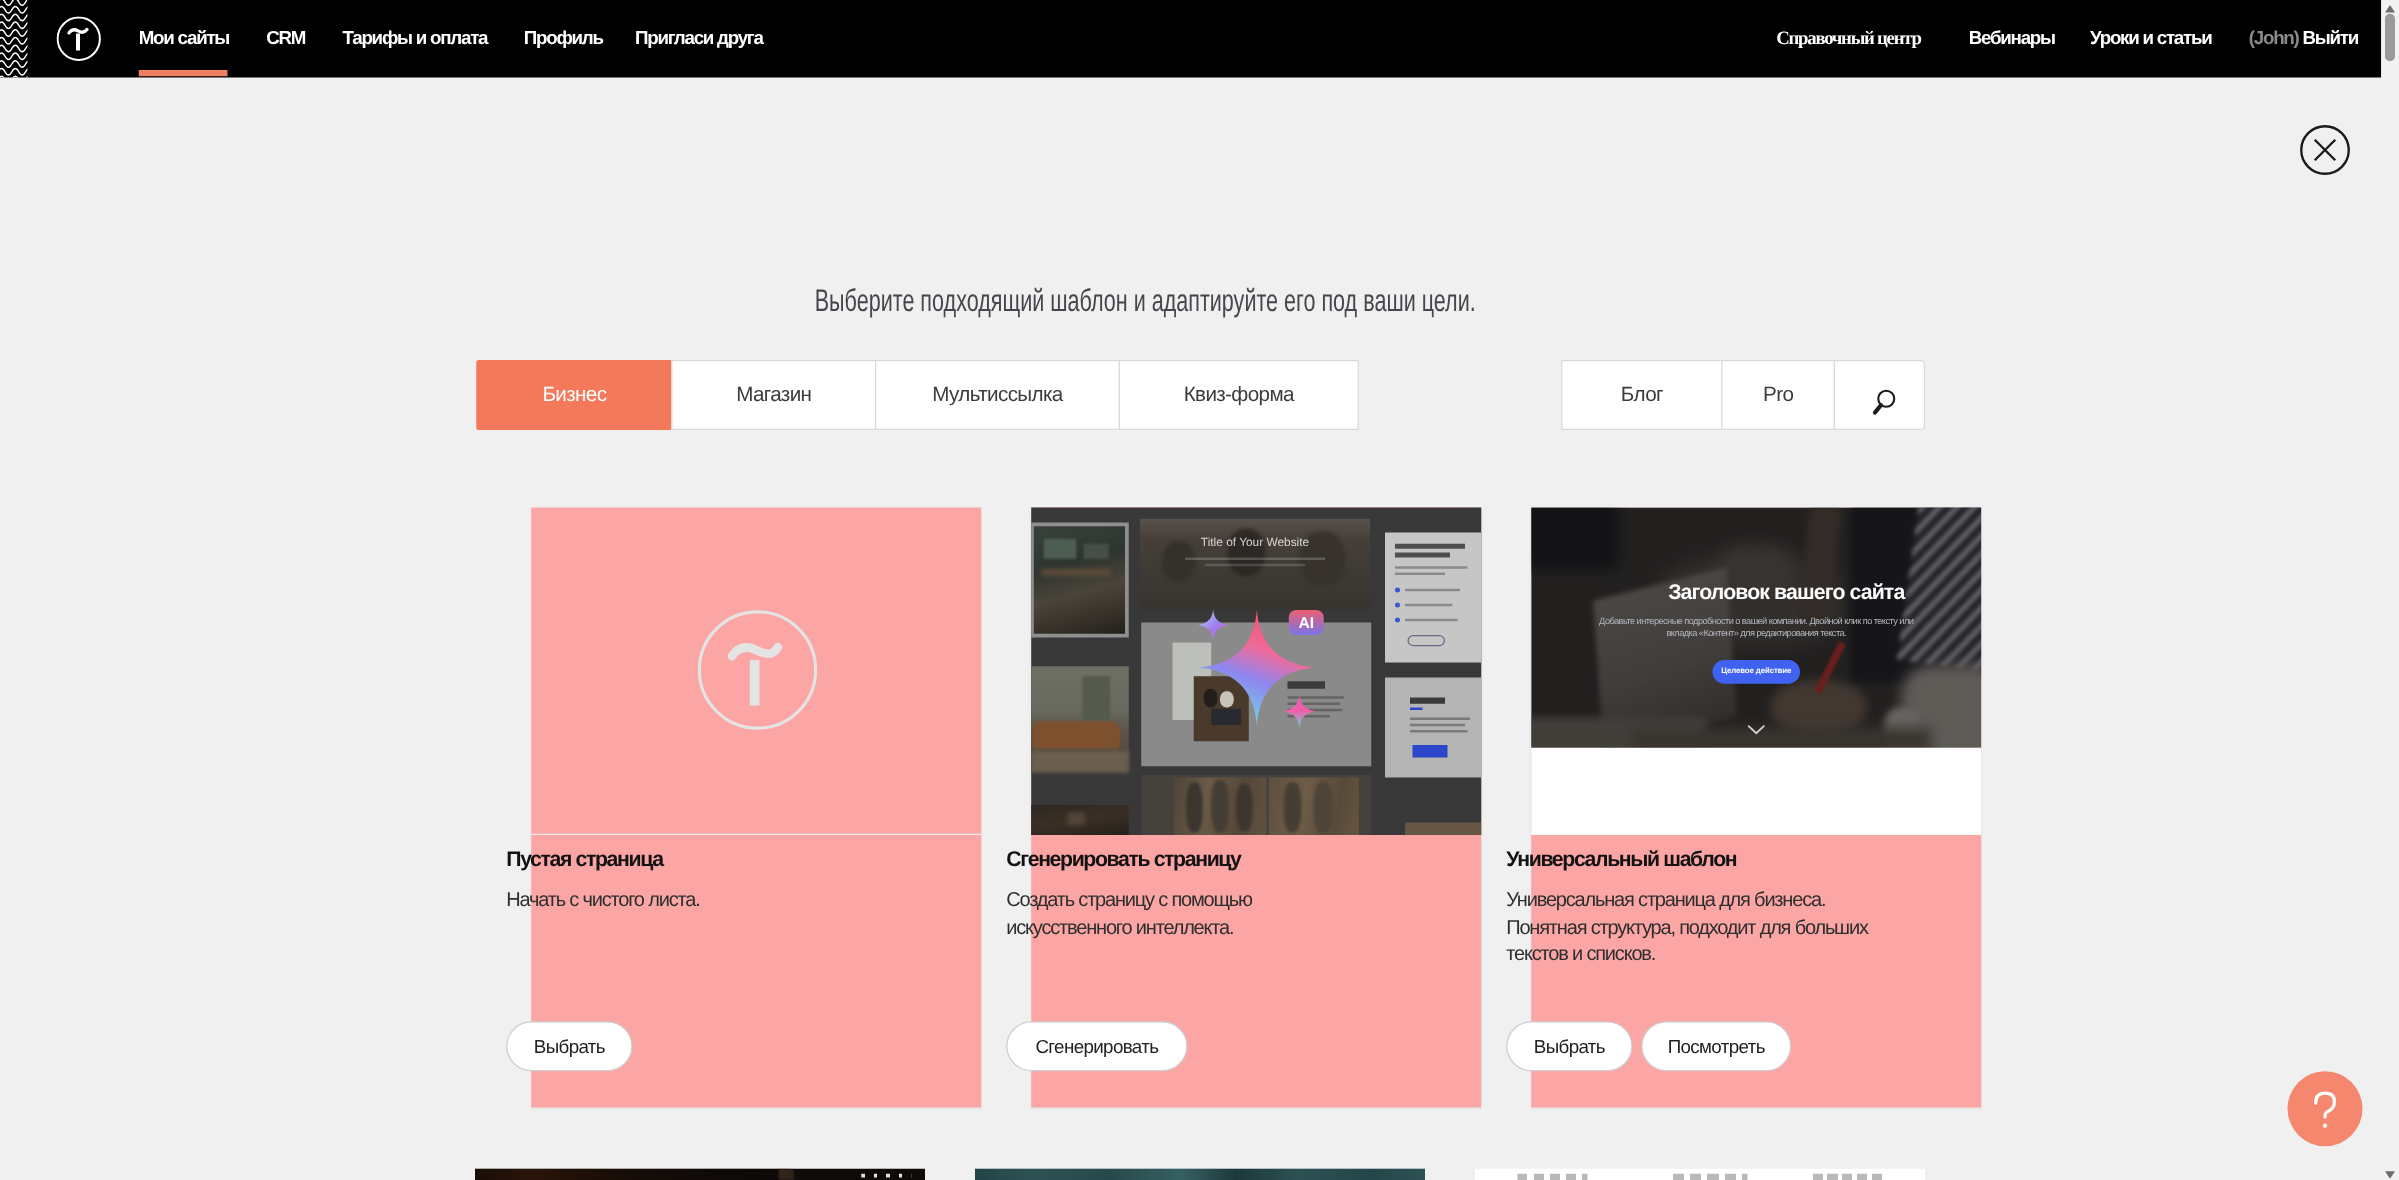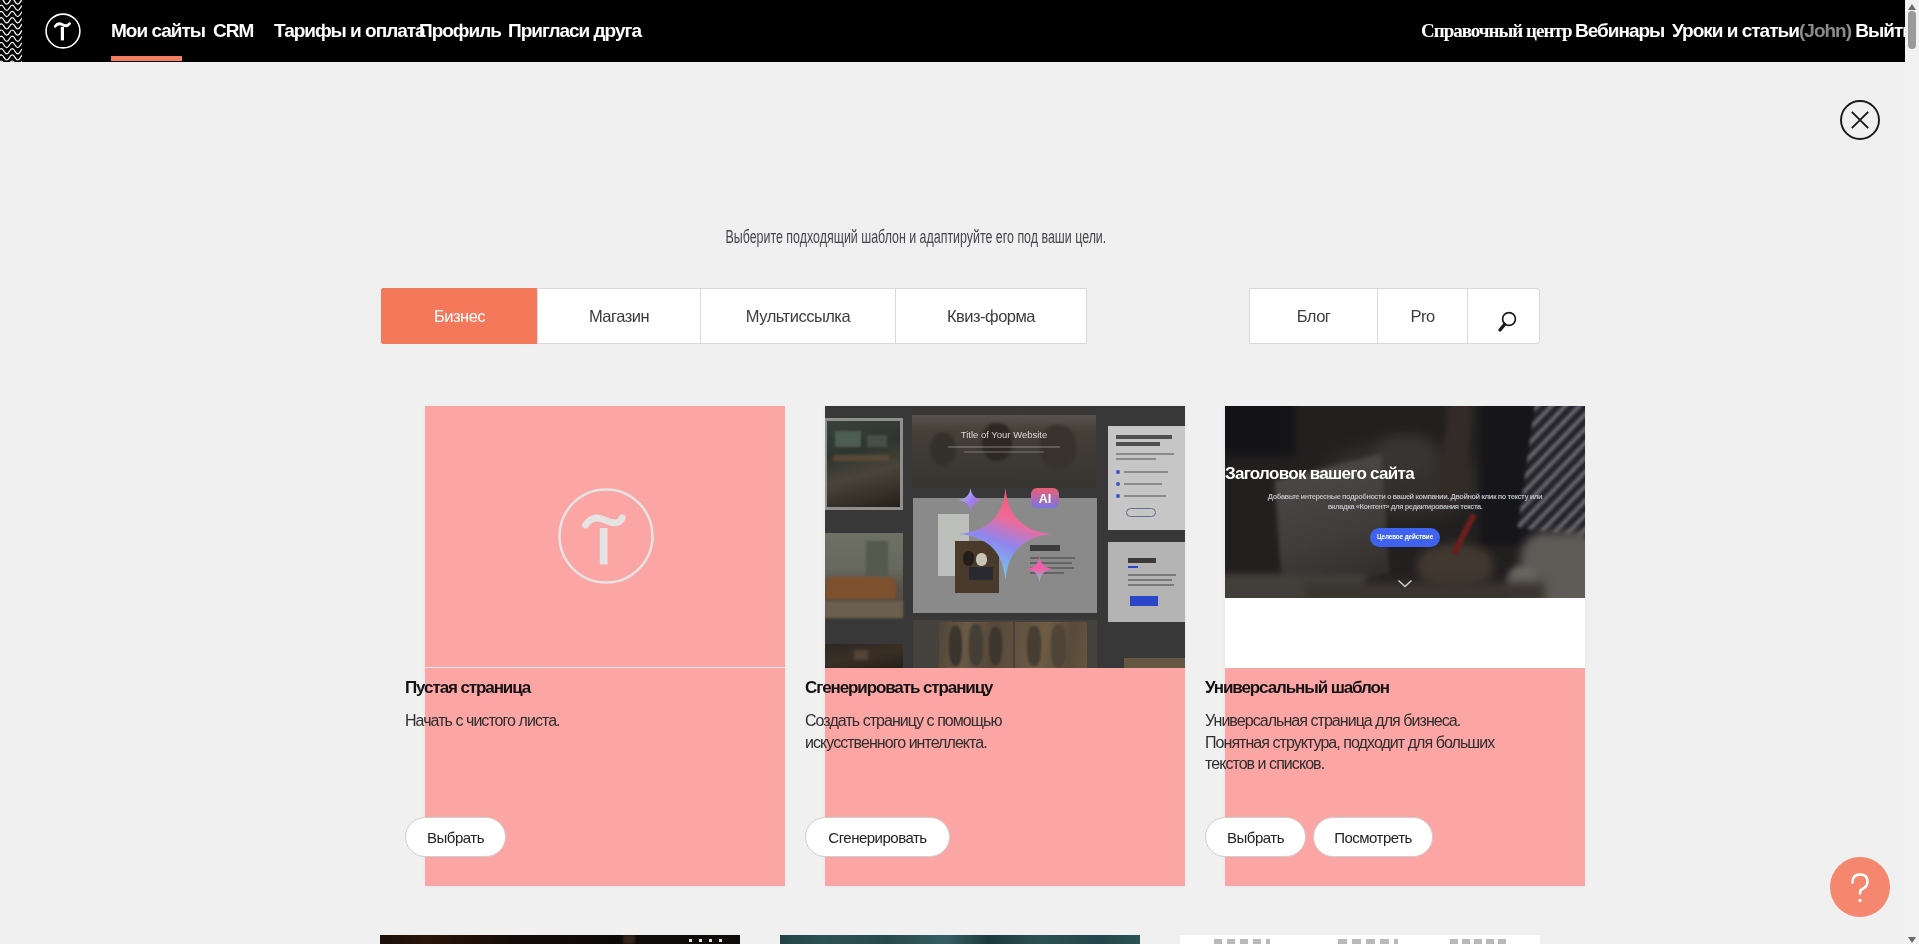--- a/index.html
+++ b/index.html
@@ -5,30 +5,30 @@
 * { margin:0; padding:0; box-sizing:border-box; }
 html,body { width:1919px; height:944px; overflow:hidden; background:#f0f0f0;
   font-family:"Liberation Sans", sans-serif; }
 #page { position:relative; width:1919px; height:944px; }
 
 
 #nav { position:absolute; left:0; top:0; width:1905px; height:62px; background:#000; }
 #zig { position:absolute; left:0; top:0; width:22px; height:62px; }
 #logo { position:absolute; left:45px; top:13px; }
 .mitem { position:absolute; top:0; height:62px; line-height:62px; color:#fff;
-  font-size:19px; font-weight:bold; letter-spacing:-1px; white-space:nowrap; }
+  font-size:15px; font-weight:bold; letter-spacing:-1px; white-space:nowrap; }
 #underline { position:absolute; left:111px; top:56px; width:71px; height:4.5px; background:#f07f62; }
 .gray { color:#8a8a8a; }
 
 
 #h1 { position:absolute; left:0; top:125px; width:1919px; text-align:center;
   font-size:65px; font-weight:normal; color:#33343a; }
 #h1 span { display:inline-block; transform:scaleX(0.8375); transform-origin:50% 50%; white-space:nowrap; }
 #sub { position:absolute; left:0; top:227px; width:1832px; text-align:center;
-  font-size:18px; color:#46474c; }
+  font-size:25px; color:#46474c; }
 #sub span { display:inline-block; transform:scaleX(0.69); transform-origin:50% 50%; white-space:nowrap; }
 
 
 #close { position:absolute; left:1840px; top:100px; width:40px; height:40px; }
 
 
 .tab { position:absolute; top:288px; height:56px; background:#fff; border:1px solid #d9d9d9;
   display:flex; align-items:center; justify-content:center;
   font-size:16.5px; letter-spacing:-0.5px; color:#3c3c3c; }
 .tab.active { background:#f4795b; border-color:#f4795b; color:#fff; border-radius:2px; }
@@ -276,22 +276,22 @@
         <div style="position:absolute; left:192px; top:138px; width:76px; height:44px; background:#6d5d4e; border-radius:45%; filter:blur(4px);"></div>
 
         <div style="position:absolute; left:236px; top:106px; width:5.5px; height:44px; background:#b5302a; transform:rotate(27deg); filter:blur(0.8px);"></div>
 
         <div style="position:absolute; left:296px; top:126px; width:80px; height:80px; background:#a29d94; border-radius:30%; filter:blur(5px);"></div>
         <div style="position:absolute; left:282px; top:160px; width:30px; height:40px; background:#b3aea5; border-radius:40%; filter:blur(3px);"></div>
         <div style="position:absolute; left:80px; top:176px; width:240px; height:22px; background:#5e574c; filter:blur(5px);"></div>
 
         <div style="position:absolute; left:0; top:0; width:360px; height:192px; background:rgba(13,12,14,0.45);"></div>
 
-        <div style="position:absolute; left:0; top:58px; width:408px; text-align:left; font-size:17px; font-weight:bold; color:#fff; letter-spacing:-0.7px; line-height:20px;">Заголовок вашего сайта</div>
-        <div style="position:absolute; left:0; top:86px; width:360px; text-align:center; font-size:7.4px; color:#b4b7bd; line-height:9.5px; letter-spacing:-0.45px; white-space:nowrap;font-weight:bold;">Добавьте интересные подробности о вашей компании. Двойной клик по тексту или<br>вкладка «Контент» для редактирования текста.</div>
+        <div style="position:absolute; left:0; top:58px; width:408px; text-align:center; font-size:17px; font-weight:bold; color:#fff; letter-spacing:-0.7px; line-height:20px;">Заголовок вашего сайта</div>
+        <div style="position:absolute; left:0; top:86px; width:360px; text-align:center; font-size:7.4px; color:#b4b7bd; line-height:9.5px; letter-spacing:-0.45px; white-space:nowrap;">Добавьте интересные подробности о вашей компании. Двойной клик по тексту или<br>вкладка «Контент» для редактирования текста.</div>
         <div style="position:absolute; left:145px; top:122px; width:70px; height:18.5px; background:#3f63f0; border-radius:9.5px; text-align:center; line-height:18.5px; font-size:6.3px; font-weight:bold; color:#fff; letter-spacing:-0.1px;">Целевое действие</div>
         <svg style="position:absolute; left:172px; top:173px;" width="16" height="9" viewBox="0 0 16 9">
           <path d="M1.5 1.5 L8 7.5 L14.5 1.5" fill="none" stroke="#cfd0d2" stroke-width="1.5"></path>
         </svg>
       </div>
 
     </div>
   </div>
   <div class="ctitle" style="left:1205px;">Универсальный шаблон</div>
   <div class="cbody" style="left:1205px;">Универсальная страница для бизнеса.<br>Понятная структура, подходит для больших<br>текстов и списков.</div>

